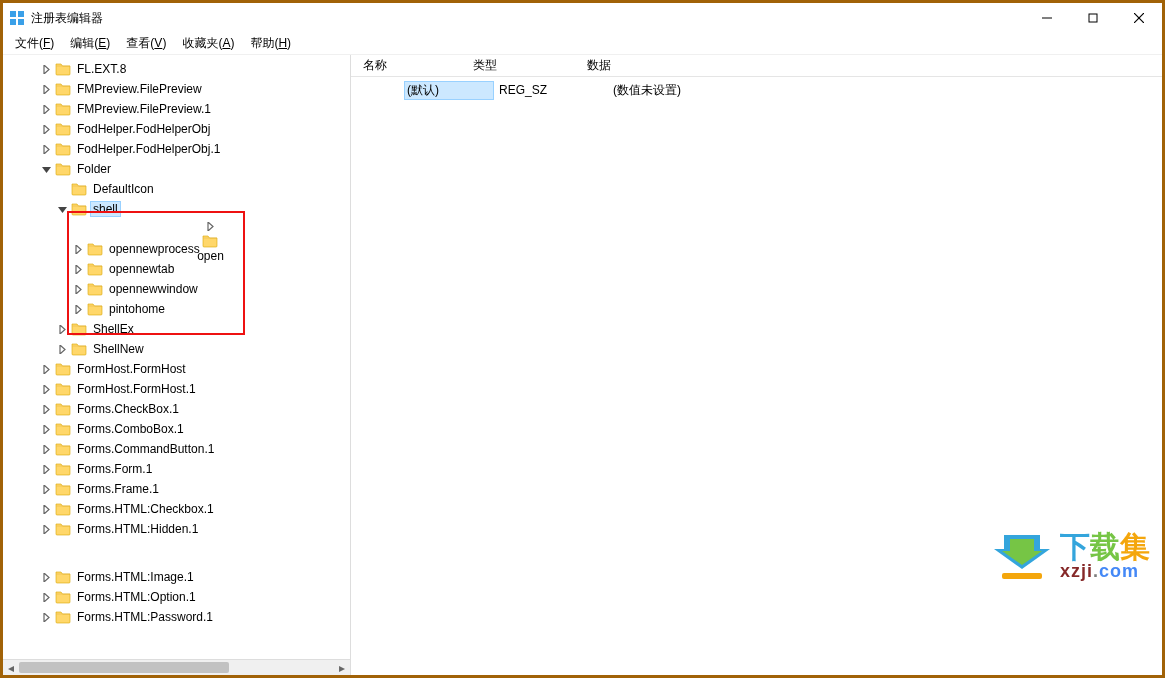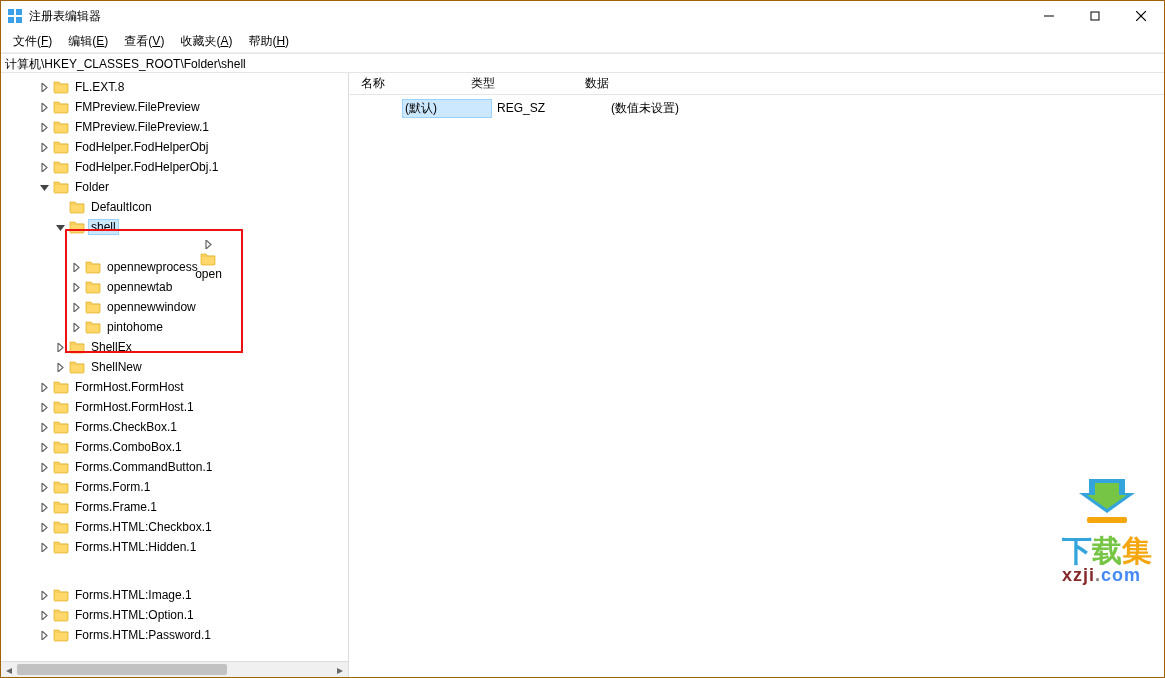--- a/index.html
+++ b/index.html
@@ -1,17 +1,17 @@
 <!DOCTYPE html>
 <html><head>
 <meta charset="utf-8">
 <style>
   * { box-sizing: border-box; }
   html, body { margin:0; padding:0; font-family: "Segoe UI","Microsoft YaHei",Arial,sans-serif; font-size:12px; color:#000; background:#fff; }
-  .window { width:1165px; height:678px; display:flex; flex-direction:column; border:1px solid #a16207; position:relative; overflow:hidden;}
+  .window { width:1165px; height:678px; display:flex; flex-direction:column; border:3px solid #a16207; position:relative; overflow:hidden;}
   
   .titlebar { display:flex; align-items:center; height:30px; padding-left:6px; background:#fff;}
   .appicon { width:16px; height:16px; margin-right:6px;}
   .appicon svg { width:16px; height:16px; }
   .title { flex:1; font-size:12px; color:#000;}
   .winbtns { display:flex; height:100%;}
   .winbtn { width:46px; display:flex; align-items:center; justify-content:center; color:#000; }
   .winbtn svg { width:10px; height:10px; }
   
   .menubar { height:22px; display:flex; align-items:center; padding:0 4px; background:#fff; border-bottom:1px solid #f0f0f0;}
@@ -46,21 +46,21 @@
   .valname.selected { background:#cce8ff; outline:1px solid #99d1ff; padding:0 2px;}
   .valtype { width:114px; padding-left:6px;}
   .valdata { padding-left:6px;}
   
   .hscroll { position:absolute; left:0; right:0; bottom:0; height:16px; background:#f0f0f0; border-top:1px solid #ddd; display:flex;}
   .hscroll .track { flex:1; position:relative; background:#f0f0f0;}
   .hscroll .thumb { position:absolute; left:0; top:2px; bottom:2px; width:210px; background:#c2c2c2; border-radius:2px;}
   .hscroll .btn { width:16px; background:#f0f0f0; display:flex; align-items:center; justify-content:center; color:#666;}
   .resize-handle { position:absolute; top:74px; bottom:0; left:347px; width:4px; cursor:col-resize;}
   
-  .watermark { position:absolute; right:12px; bottom:92px; display:flex; align-items:center; gap:8px; opacity:.95; pointer-events:none;flex-direction:column;}
+  .watermark { position:absolute; right:12px; bottom:92px; display:flex; align-items:center; gap:8px; opacity:.95; pointer-events:none;}
   .watermark svg { width:60px; height:54px;}
   .wm-text { font-family:"Microsoft YaHei",sans-serif; line-height:1.05;}
   .wm-text .cn { font-size:30px; font-weight:700;}
   .wm-text .cn .a{color:#2aa1db;} .wm-text .cn .b{color:#6fc23c;} .wm-text .cn .c{color:#f4a200;}
   .wm-text .en { font-size:18px; font-weight:700; letter-spacing:1px;}
   .wm-text .en .x{color:#7f1d1d;} .wm-text .en .d{color:#777;} .wm-text .en .c{color:#3b82f6;}
 </style>
 </head>
 <body>
 
@@ -97,21 +97,20 @@
   </div>
 
   <div class="menubar">
     <span class="menuitem"><span>文件(</span><u>F</u><span>)</span></span>
     <span class="menuitem"><span>编辑(</span><u>E</u><span>)</span></span>
     <span class="menuitem"><span>查看(</span><u>V</u><span>)</span></span>
     <span class="menuitem"><span>收藏夹(</span><u>A</u><span>)</span></span>
     <span class="menuitem"><span>帮助(</span><u>H</u><span>)</span></span>
   </div>
 
-  <div class="addressbar">计算机\HKEY_CLASSES_ROOT\Folder\shell</div>
 
   <div class="content">
     <div class="tree-pane">
       <div class="tree-wrapper">
         <div class="tree" id="tree">
             <div class="row" style="padding-left: 32px;">
               <span class="arrow">
                 <svg viewBox="0 0 9 9">
                   <path d="M2 0 L7 4.5 L2 9 Z" fill="none" stroke="#666" stroke-width="1.2"></path>
                 </svg>

